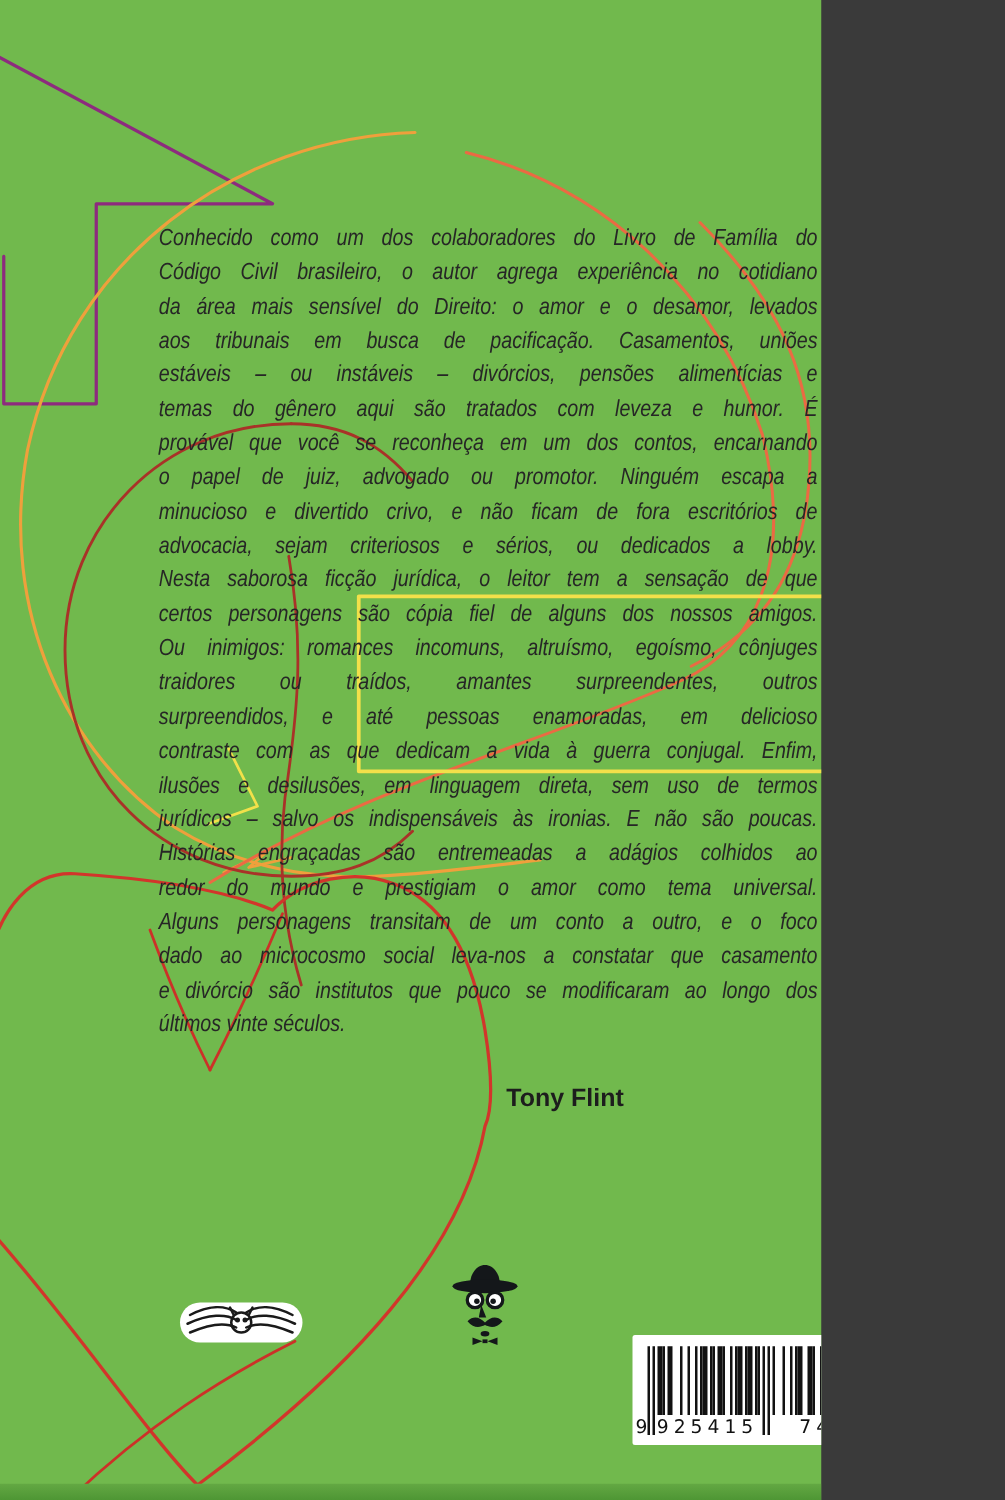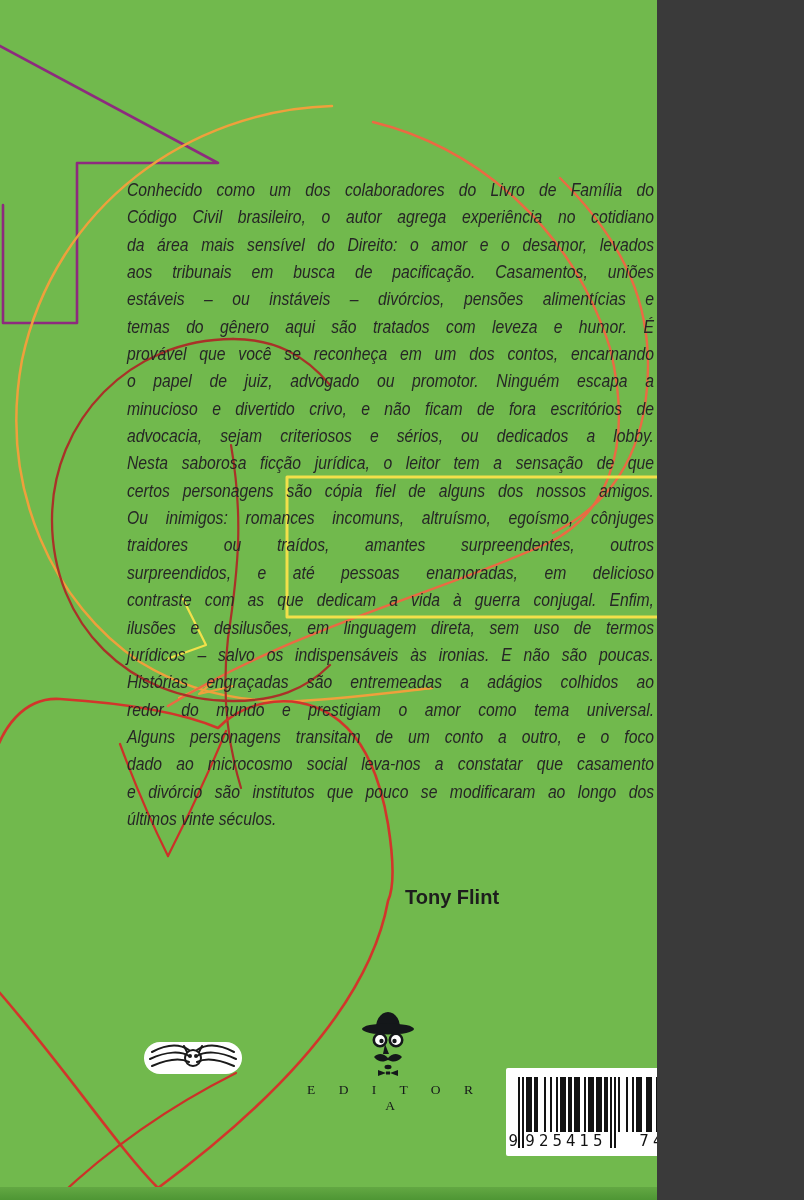--- a/index.html
+++ b/index.html
@@ -16,21 +16,21 @@
     font-style:italic;font-size:18.5px;line-height:27.35px;
     color:#262626;letter-spacing:0px;
   }
   .synopsis .syn-line{
     text-align:justify;text-align-last:justify;white-space:nowrap;height:27.35px;
   }
   .synopsis .syn-line:last-child{text-align-last:left;}
   
   .author{
     position:absolute;left:405px;top:868px;z-index:3;
-    font-size:20px;font-weight:700;color:#1d1d1d;margin-top:18px;
+    font-size:20px;font-weight:700;color:#1d1d1d;
   }
   
   .buo-card{
     position:absolute;left:123px;top:1071px;width:143px;height:80px;z-index:4;
     background:#ffffff;border-radius:9px;box-shadow:0 1px 3px rgba(0,0,0,0.25);
   }
   .buo-owl{position:absolute;left:140px;top:1036px;z-index:5;}
   .buo-name{position:absolute;left:0;top:10px;width:100%;text-align:center;
     font-size:16.5px;font-weight:700;letter-spacing:1.5px;color:#23262a;}
   .buo-tagline{position:absolute;left:0;top:33px;width:100%;text-align:center;
@@ -161,21 +161,20 @@
         <path d="M 40,62 L 32,65 L 40,68 Z"></path>
         <rect x="28" y="63.5" width="4" height="3"></rect>
       </g>
       <g>
         <circle cx="22" cy="32" r="6.2" fill="#ffffff" stroke="#14171a" stroke-width="2.6"></circle>
         <circle cx="38" cy="32" r="6.2" fill="#ffffff" stroke="#14171a" stroke-width="2.6"></circle>
         <circle cx="23.5" cy="33" r="2.2" fill="#14171a"></circle>
         <circle cx="36.5" cy="33" r="2.2" fill="#14171a"></circle>
       </g>
     </svg>
-    <div class="chiado-sub">E D I T O R A</div>
   </div>
 
   <div class="barcode-card">
     <div class="bars" id="bars">
         <div class="bar" style="left: 0px; width: 2px; height: 71px;"></div>
         <div class="bar" style="left: 4px; width: 2px; height: 71px;"></div>
         <div class="bar" style="left: 8px; width: 2px; height: 55px;"></div>
         <div class="bar" style="left: 10px; width: 2px; height: 55px;"></div>
         <div class="bar" style="left: 12px; width: 2px; height: 55px;"></div>
         <div class="bar" style="left: 16px; width: 2px; height: 55px;"></div>

